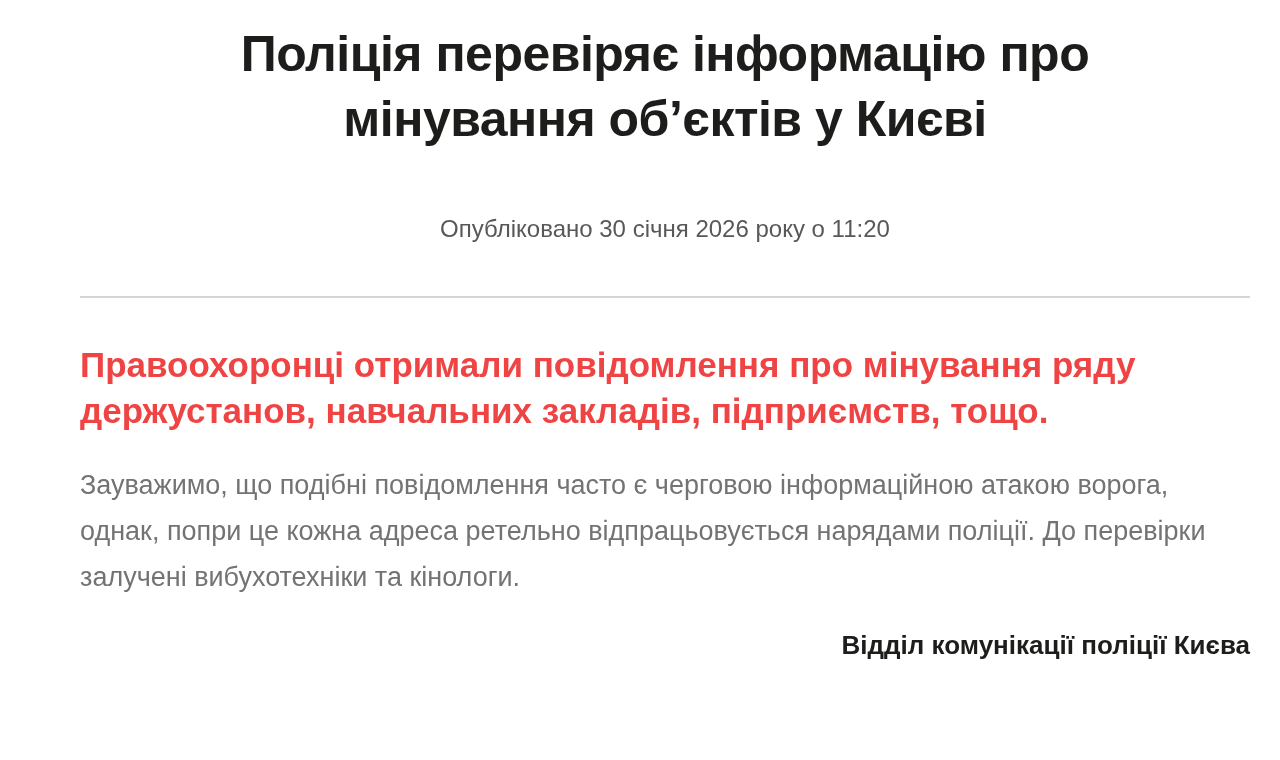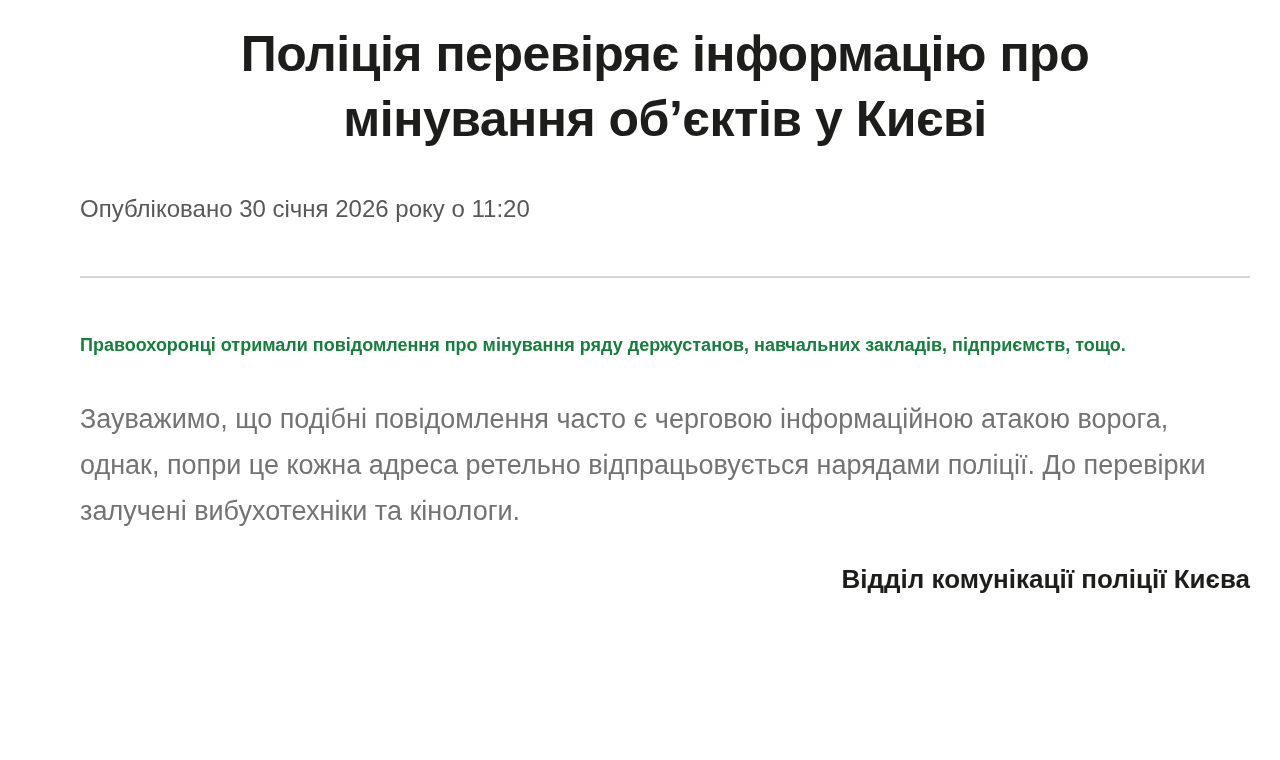--- a/index.html
+++ b/index.html
@@ -23,37 +23,38 @@
   .title {
     margin: 22px 30px 0 30px;
     font-size: 50px;
     line-height: 65px;
     font-weight: 700;
     text-align: center;
     color: #1d1d1b;
     letter-spacing: -0.5px;
   }
   .published {
-    margin: 42px 0 0 0;
+    margin: 62px 0 0 0;
     font-size: 24px;
     line-height: 30px;
     font-weight: 400;
+    text-align: center;
     color: #58585a;
   }
   .divider {
     border: none;
     border-top: 2px solid #d6d6d6;
     margin: 52px 0 0 0;
   }
   .lead {
     margin: 44px 0 28px 0;
-    font-size: 18px;
+    font-size: 35px;
     line-height: 46px;
     font-weight: 700;
-    color: #15803d;
+    color: #ef4444;
   }
   .body-para {
     margin: 0 0 28px 0;
     font-size: 27px;
     line-height: 46px;
     font-weight: 400;
     color: #737373;
   }
   .byline {
     margin: 16px 0 0 0;

